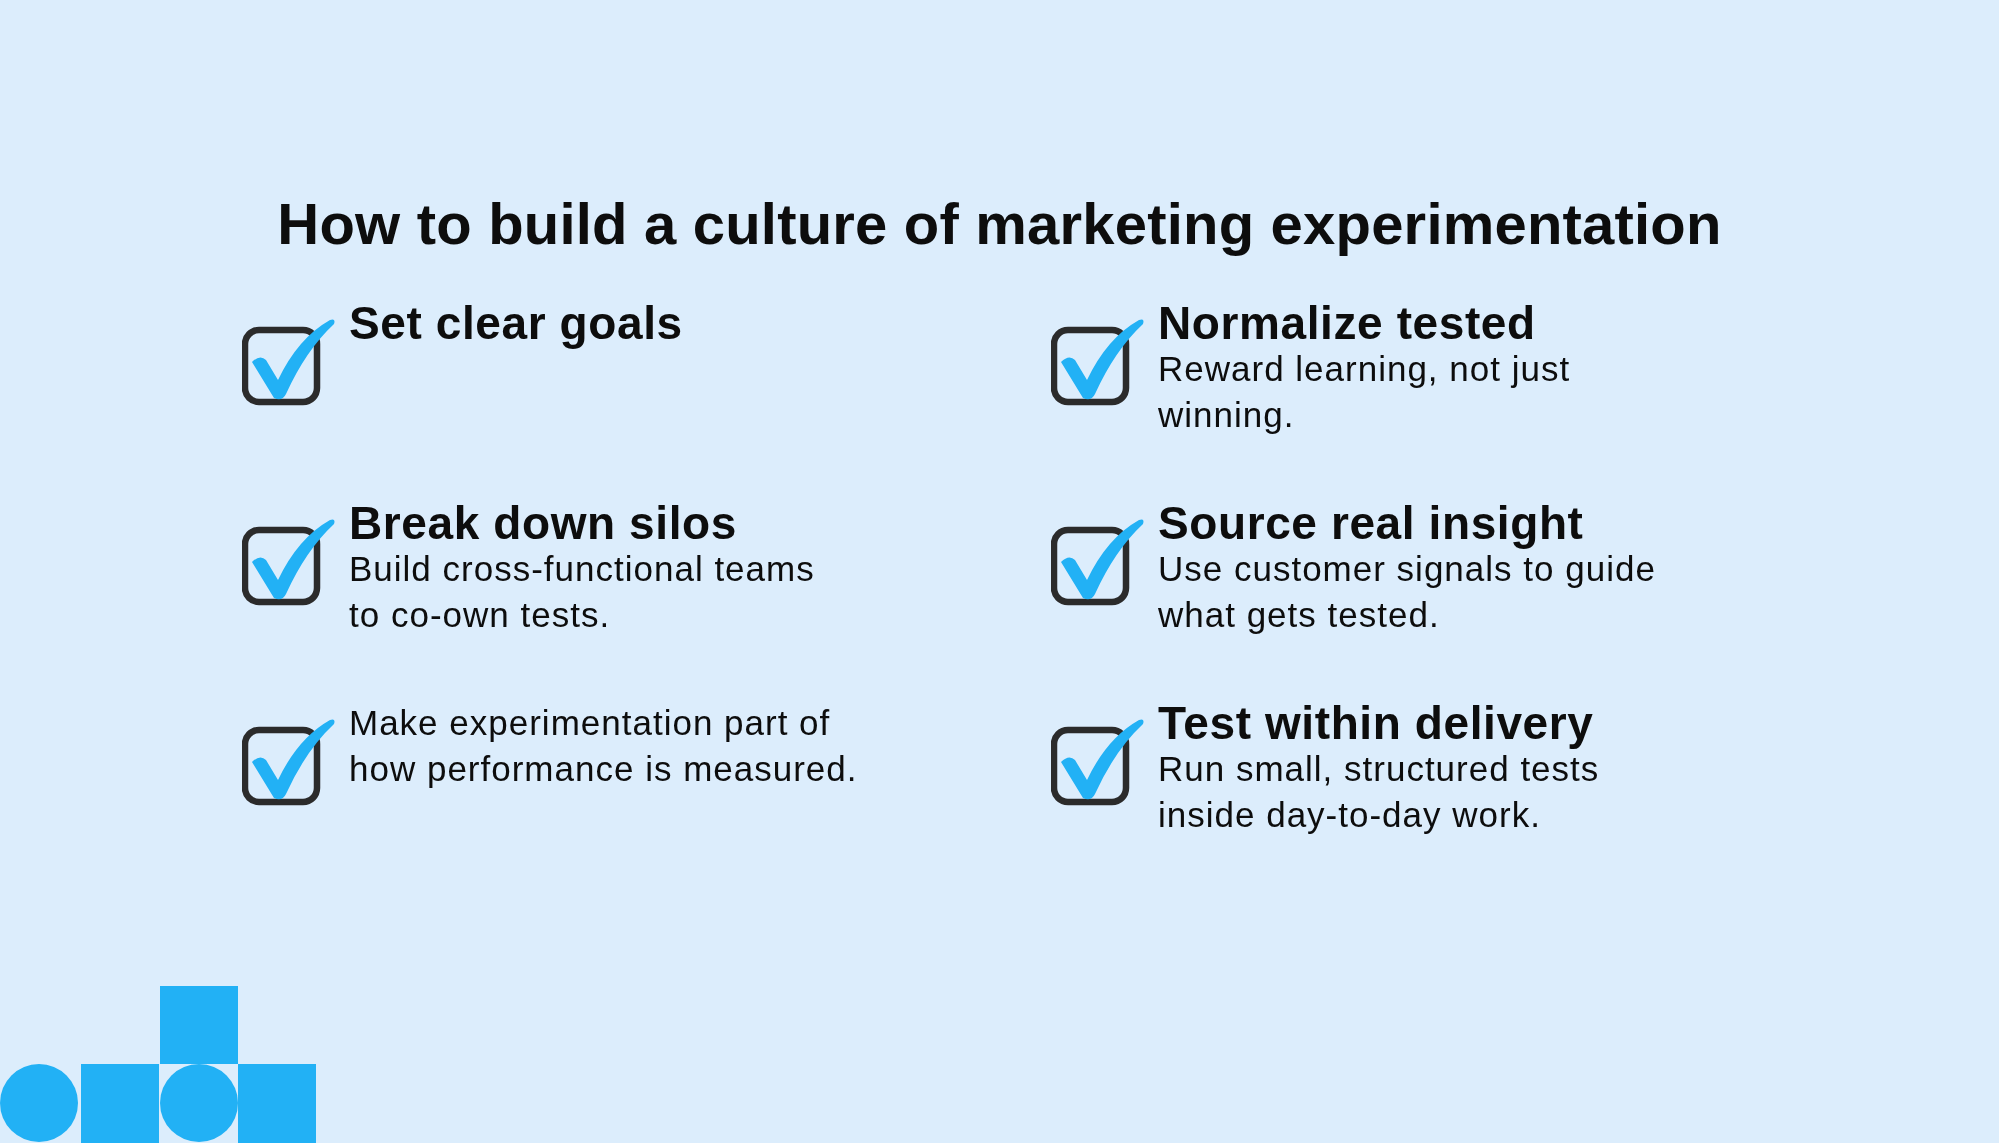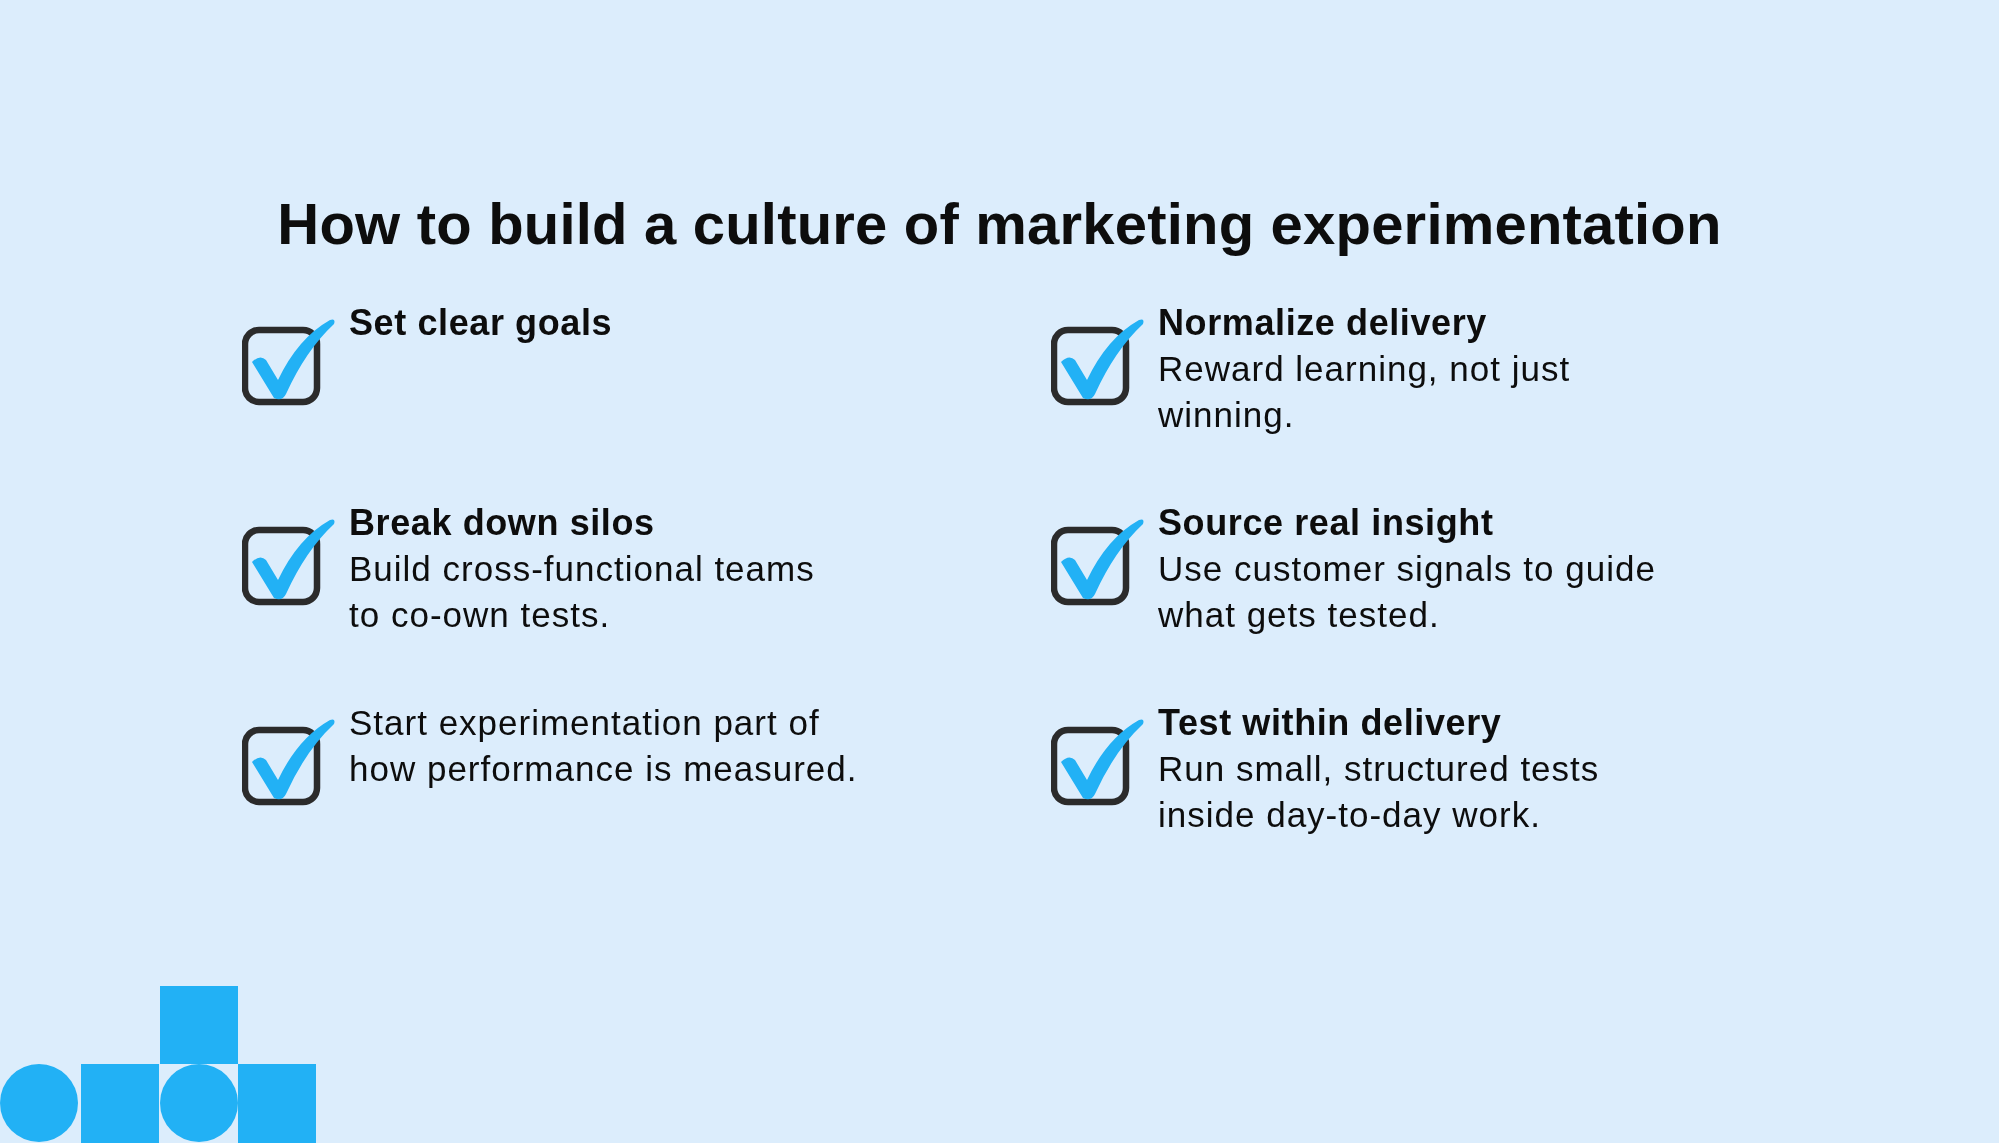--- a/index.html
+++ b/index.html
@@ -40,21 +40,21 @@
       width: 100px;
       height: 100px;
     }
     .item .text {
       position: absolute;
       left: 107px;
       top: 0;
       width: 640px;
     }
     .item .heading {
-      font-size: 36px;
+      font-size: 46px;
       font-weight: 700;
       line-height: 46px;
       letter-spacing: 0.6px;
       white-space: nowrap;
     }
     .item .desc {
       font-size: 35px;
       font-weight: 400;
       line-height: 46px;
       letter-spacing: 1px;
@@ -100,33 +100,33 @@
   </div>
 </div>
 
 <div class="item" style="left:242px; top:700px;">
   <svg class="check" viewBox="0 0 100 100">
     <rect x="3" y="20" width="72" height="72" rx="14" ry="14" fill="none" stroke="#2b2b2b" stroke-width="6.5"></rect>
     <path d="M 10 52 Q 18 44 24 50 L 36 70 Q 56 28 88 10 Q 94 8 92 14 Q 64 40 44 84 Q 40 92 32 88 Z" fill="#22b1f5"></path>
   </svg>
   <div class="text">
     <div class="desc">
-      <span>Start experimentation part of</span>
+      <span>Make experimentation part of</span>
       <span>how performance is measured.</span>
     </div>
   </div>
 </div>
 
 <div class="item" style="left:1051px; top:300px;">
   <svg class="check" viewBox="0 0 100 100">
     <rect x="3" y="20" width="72" height="72" rx="14" ry="14" fill="none" stroke="#2b2b2b" stroke-width="6.5"></rect>
     <path d="M 10 52 Q 18 44 24 50 L 36 70 Q 56 28 88 10 Q 94 8 92 14 Q 64 40 44 84 Q 40 92 32 88 Z" fill="#22b1f5"></path>
   </svg>
   <div class="text">
-    <div class="heading">Normalize delivery</div>
+    <div class="heading">Normalize tested</div>
     <div class="desc">
       <span>Reward learning, not just</span>
       <span>winning.</span>
     </div>
   </div>
 </div>
 
 <div class="item" style="left:1051px; top:500px;">
   <svg class="check" viewBox="0 0 100 100">
     <rect x="3" y="20" width="72" height="72" rx="14" ry="14" fill="none" stroke="#2b2b2b" stroke-width="6.5"></rect>

